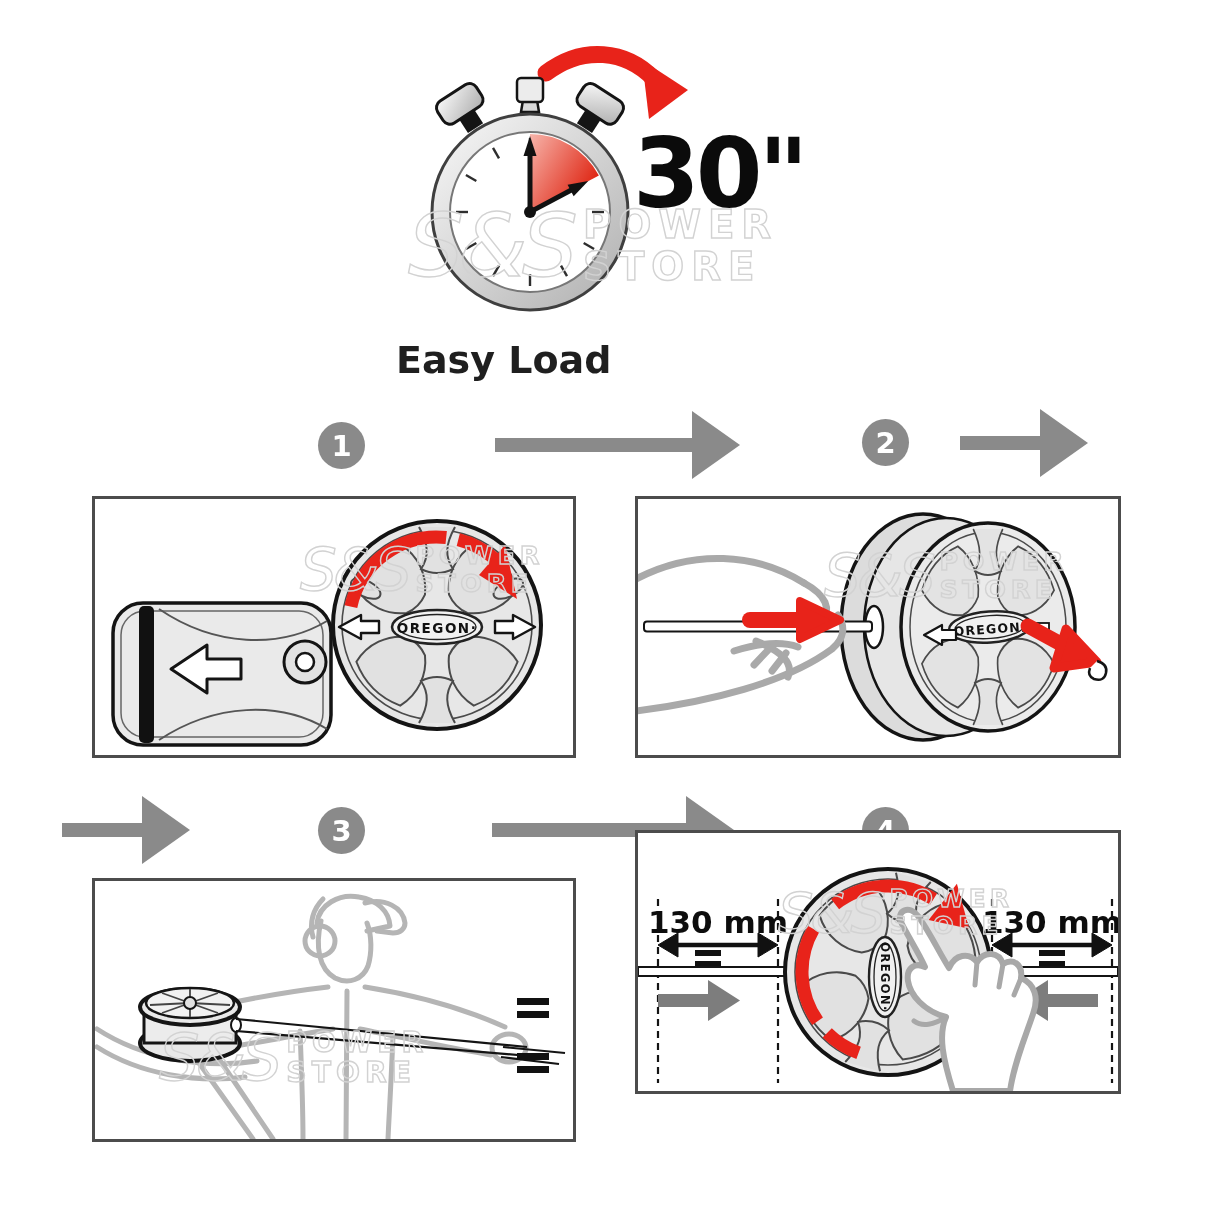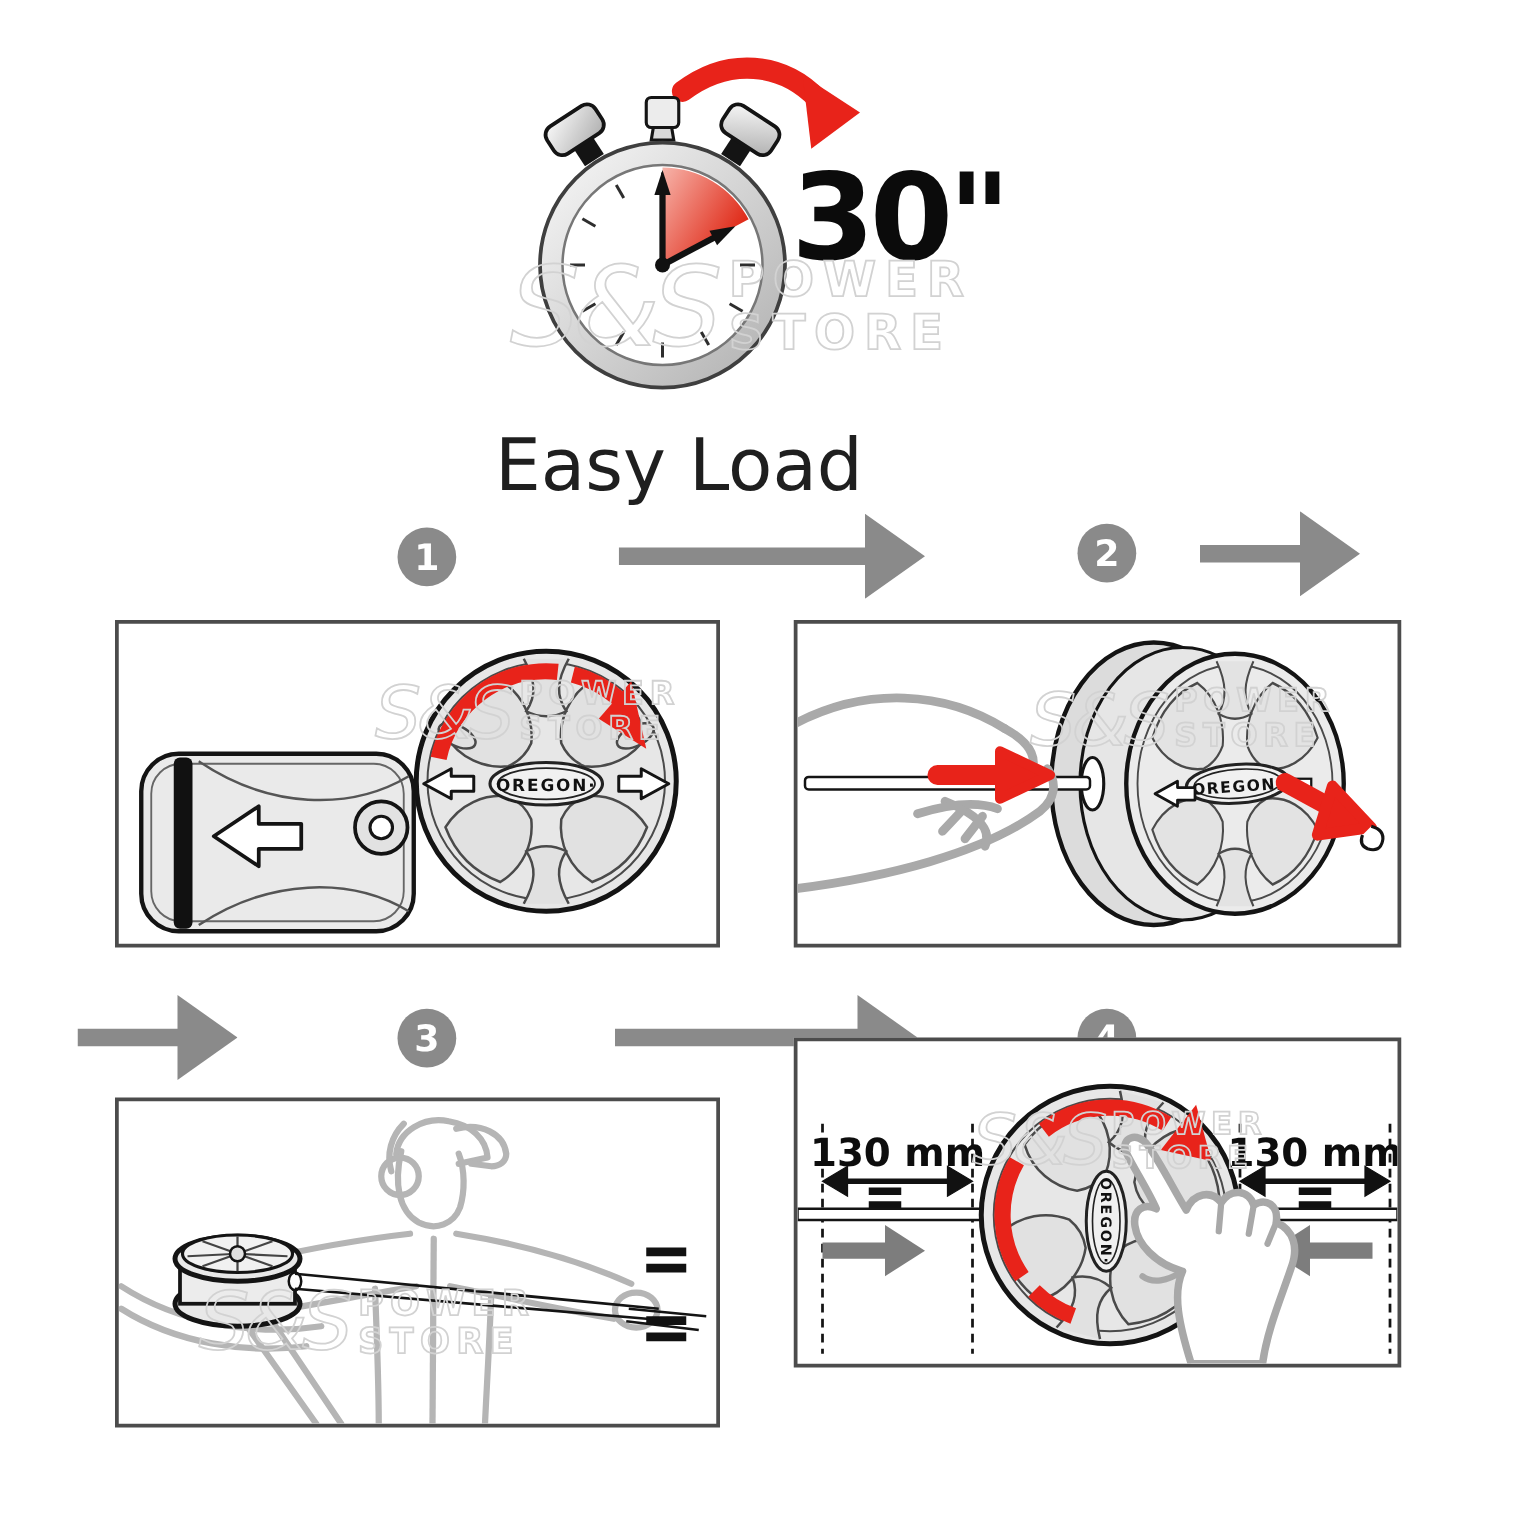--- a/index.html
+++ b/index.html
@@ -9,21 +9,21 @@
 
   .abs { position:absolute; }
 
   
   .duration {
     position:absolute; left:633px; top:118px;
     font-size:96px; font-weight:bold; letter-spacing:-4px; color:#0b0b0b;
   }
   .title {
     position:absolute; left:396px; top:338px;
-    font-size:58px; font-weight:400; color:#1f1f1f; letter-spacing:0px; white-space:nowrap;text-align:center;
+    font-size:38px; font-weight:700; color:#1f1f1f; letter-spacing:0px; white-space:nowrap;text-align:center;
   }
 
   
   .wm {
     position:absolute; display:flex; align-items:center; gap:0.12em;
     color:transparent; -webkit-text-stroke:1.4px #d2d2d2;
     white-space:nowrap; pointer-events:none; z-index:6; line-height:1;
   }
   .wm-ss { font-size:1em; font-style:italic; font-weight:normal; letter-spacing:-0.06em; }
   .wm-lines { display:flex; flex-direction:column; font-size:0.44em; font-weight:bold; letter-spacing:0.18em; line-height:1.08; }

